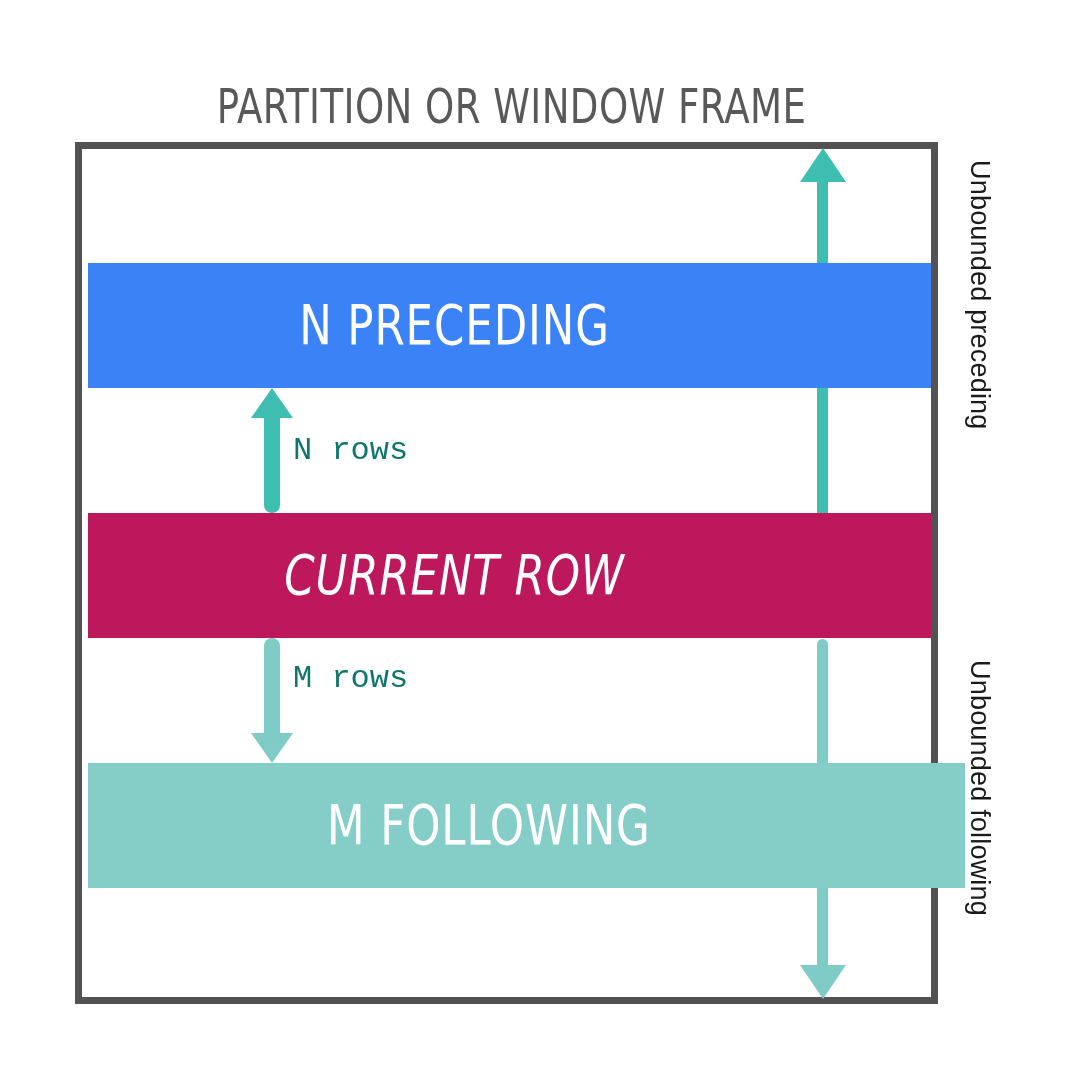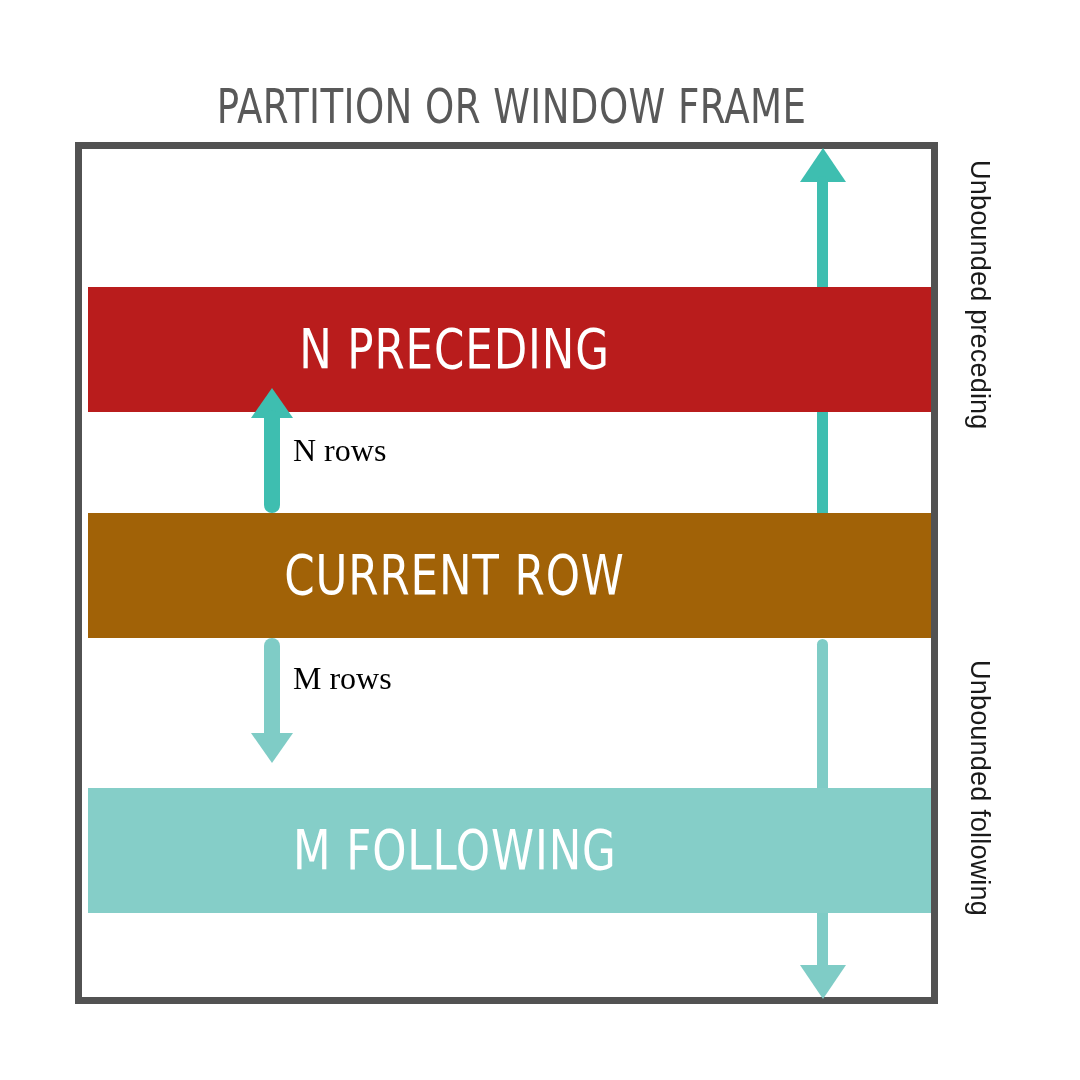--- a/index.html
+++ b/index.html
@@ -70,21 +70,21 @@
     color: #ffffff;
     letter-spacing: 1px;
     white-space: nowrap;
     transform: scaleX(0.88);
     line-height: 1;
     
     margin-right: 110px;
   }
   #band-n-preceding { top: 263px; }
   #band-current-row { top: 513px; }
-  #band-m-following { top: 788px; }
+  #band-m-following { top: 763px; padding-left: 34px; }
 
   
   .long-arrow {
     position: absolute;
     width: 46px;
   }
   .long-arrow .shaft {
     position: absolute;
     left: 17px;
     width: 11px;
@@ -175,24 +175,24 @@
     background: #7FCCC6;
   }
   #arrow-m-rows .head {
     bottom: 0;
     border-top: 30px solid #7FCCC6;
   }
 
   
   .rows-label {
     position: absolute;
-    font-family: Liberation Serif, serif;
+    font-family: Liberation Mono, monospace;
     font-size: 32px;
     font-weight: 400;
-    color: #000000;
+    color: #0f766e;
     white-space: nowrap;
   }
   #label-n-rows { left: 293px; top: 432px; }
   #label-m-rows { left: 293px; top: 660px; }
 
   
   .side-label {
     position: absolute;
     font-family: "Liberation Sans", sans-serif;
     font-size: 27px;
@@ -224,25 +224,25 @@
   <div id="arrow-unbounded-preceding" class="long-arrow">
     <div class="head"></div>
     <div class="shaft"></div>
   </div>
 
   <div id="arrow-unbounded-following" class="long-arrow">
     <div class="shaft"></div>
     <div class="head"></div>
   </div>
 
-  <div id="band-n-preceding" class="row-band" style="background:#b91c1c;margin-top:24px;">
+  <div id="band-n-preceding" class="row-band" style="background:#3b82f6;">
     <span class="band-label">N PRECEDING</span>
   </div>
 
-  <div id="band-current-row" class="row-band" style="background:#a16207;">
+  <div id="band-current-row" class="row-band" style="background:#be185d;font-style:italic;">
     <span class="band-label">CURRENT ROW</span>
   </div>
 
   <div id="band-m-following" class="row-band" style="background:#85CEC8;">
     <span class="band-label">M FOLLOWING</span>
   </div>
 
   <div id="arrow-n-rows" class="short-arrow">
     <div class="head"></div>
     <div class="shaft"></div>

